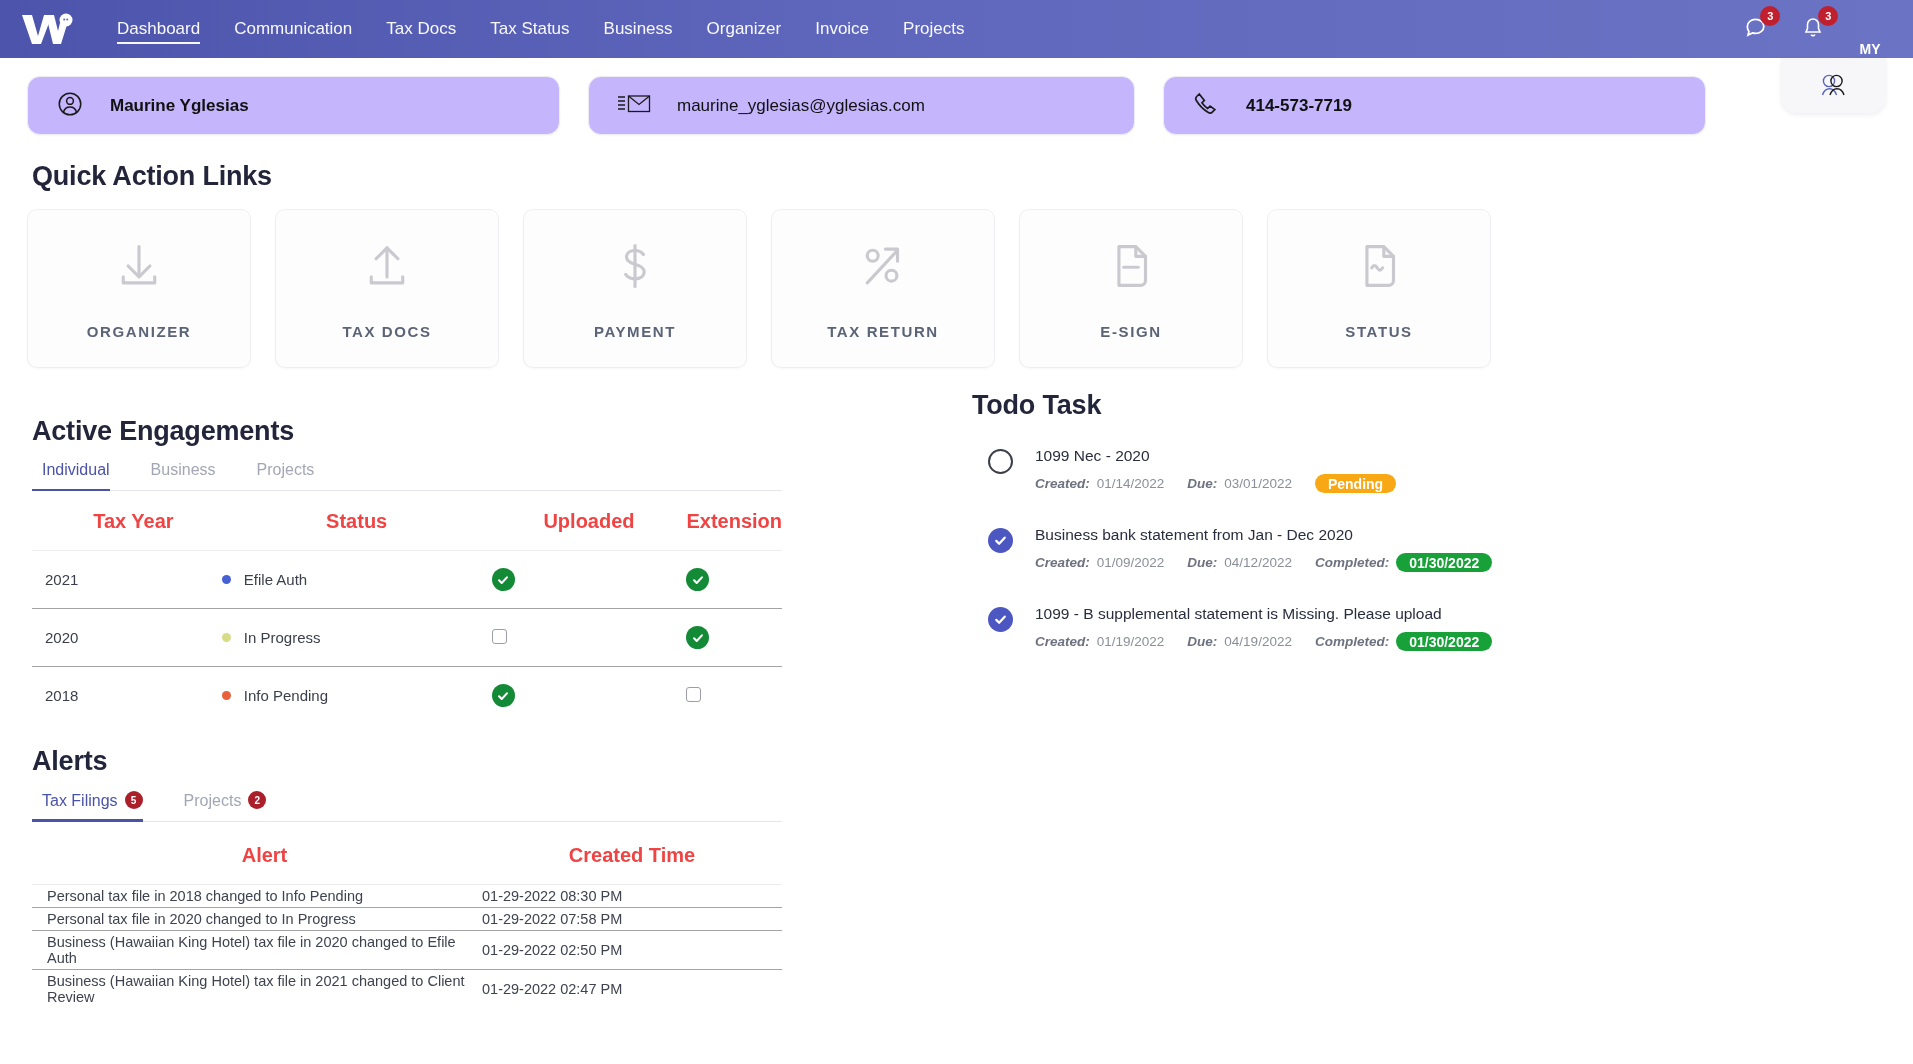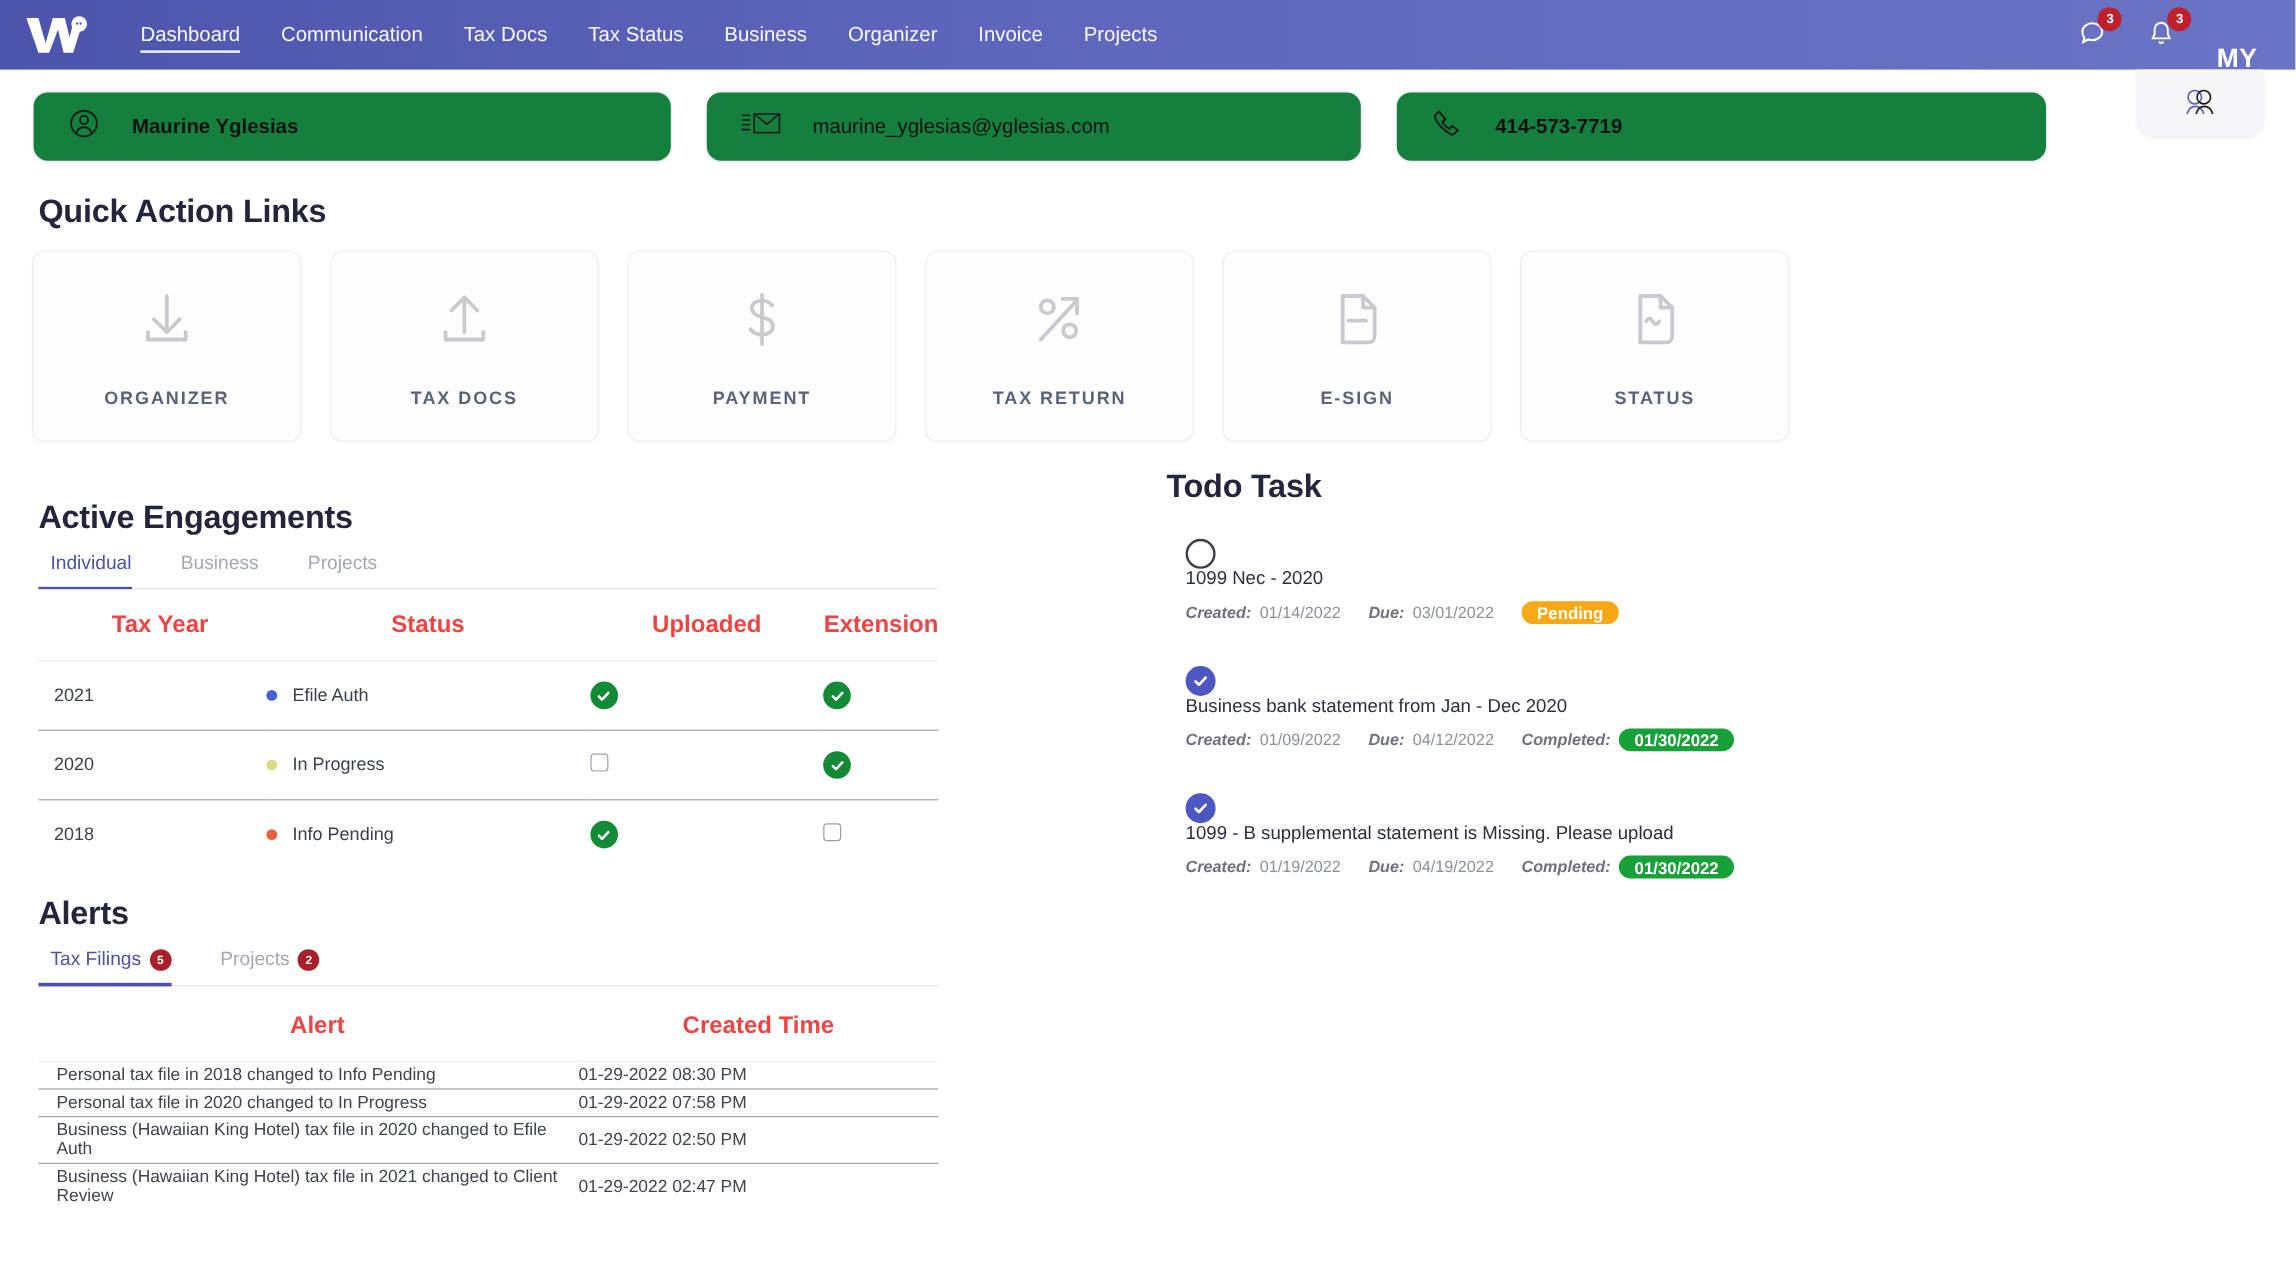--- a/index.html
+++ b/index.html
@@ -31,27 +31,27 @@
     height: 2px; background: #ffffff;
   }
   .nav-right { margin-left: auto; display: flex; align-items: center; gap: 32px; padding-right: 12px;}
   .nav-icon-wrap { position: relative; cursor: pointer; width: 26px; height: 28px; }
   .badge-dot {
     position: absolute; top: -9px; right: -11px;
     min-width: 20px; height: 20px; border-radius: 50%;
     background: #c0202e; color: #fff; font-size: 11px; font-weight: 700;
     display: flex; align-items: center; justify-content: center;
   }
-  .avatar-initials { color: #fff; font-size: 22px; font-weight: 600; letter-spacing: .3px; margin-top: 40px; }
+  .avatar-initials { color: #fff; font-size: 14px; font-weight: 600; letter-spacing: .3px; margin-top: 40px; }
 
   
   .page { padding: 0 27px; position: relative; }
   .contact-row { display: flex; gap: 28px; padding-top: 18px; }
   .contact-card {
-    background: #15803d; border: 1px solid #eeeef2; border-radius: 13px;
+    background: #c4b5fd; border: 1px solid #eeeef2; border-radius: 13px;
     height: 59px; display: flex; align-items: center; gap: 26px;
     padding-left: 28px; box-shadow: 0 1px 2px rgba(20,20,50,.035);
   }
   .contact-card:nth-child(1) { width: 533px; }
   .contact-card:nth-child(2) { width: 547px; }
   .contact-card:nth-child(3) { width: 543px; }
   .contact-text { font-size: 17px; color: #111; font-weight: 600; }
   .contact-text.light { font-weight: 500; }
   .people-tab {
     position: absolute; right: 27px; top: 0px;
@@ -125,21 +125,21 @@
 
   
   .tbl-alerts { width: 750px; }
   .tbl-alerts th:nth-child(1), .tbl-alerts td:nth-child(1) { padding-left: 15px; }
   .tbl-alerts th:nth-child(2), .tbl-alerts td:nth-child(2) { width: 300px; }
   .tbl-alerts thead th { border-bottom: 1px solid #ededf1; padding-top: 22px; }
   .tbl-alerts td { font-size: 14.5px; color: #3f4350; padding: 3px 0; }
 
   
   .todo-list { margin-top: 26px; }
-  .todo-item { display: flex; margin-bottom: 33px; padding-left: 18px; flex-direction: column; }
+  .todo-item { display: flex; gap: 22px; margin-bottom: 33px; padding-left: 18px; }
   .todo-check-empty {
     width: 25px; height: 25px; border-radius: 50%; border: 2px solid #3c3f4a;
     flex: none; margin-top: 2px; background: #fff; cursor: pointer;
   }
   .todo-check-done {
     width: 25px; height: 25px; border-radius: 50%; background: #4d57c1;
     flex: none; margin-top: 2px; cursor: pointer;
     display: flex; align-items: center; justify-content: center;
   }
   .todo-title { font-size: 15.5px; color: #2a2d3d; margin-bottom: 9px; }

